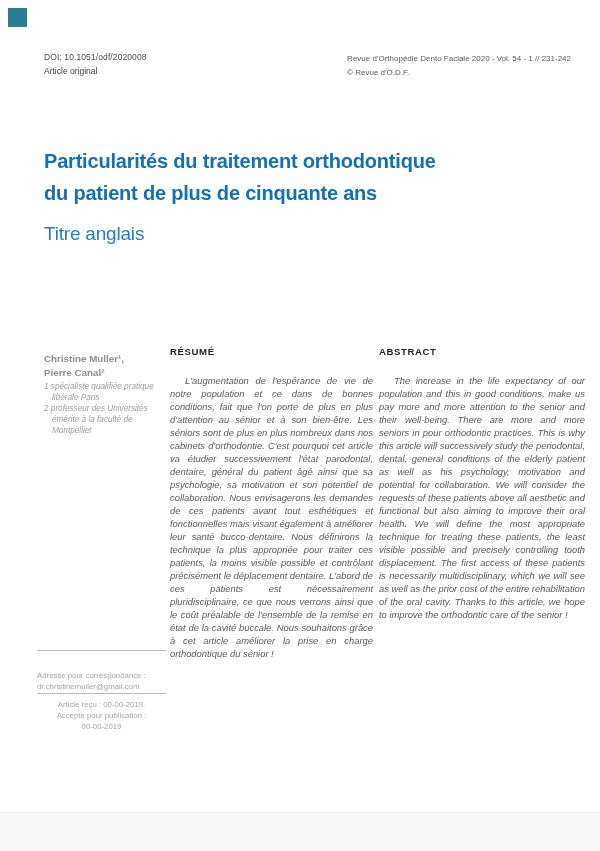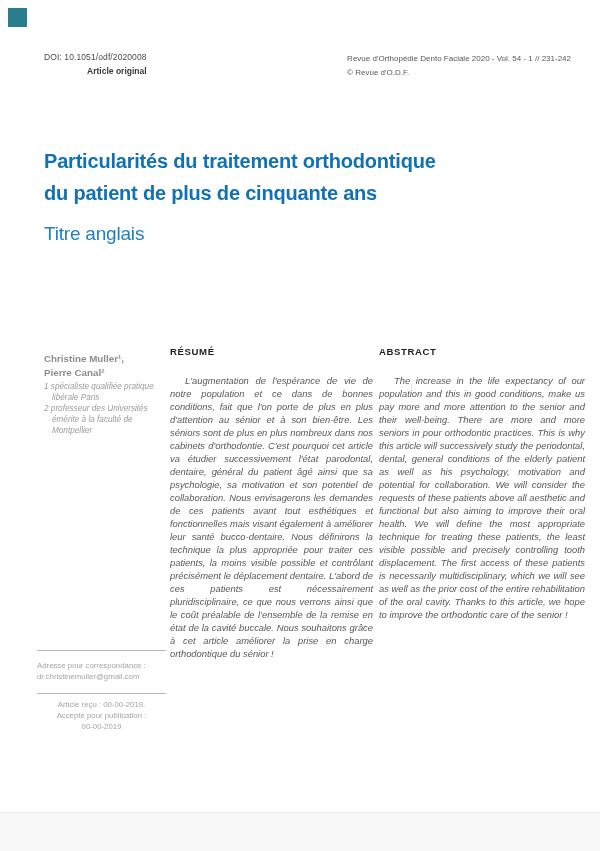--- a/index.html
+++ b/index.html
@@ -10,21 +10,21 @@
     position:relative;
     -webkit-font-smoothing:antialiased;
   }
   .page{position:absolute;inset:0;width:600px;height:851px;background:#ffffff;overflow:hidden;}
 
   .corner-square{position:absolute;left:8px;top:8px;width:19px;height:19px;background:#2a7d8c;}
 
   
   .header-left{position:absolute;left:44px;top:50px;font-size:8.5px;color:#4a4a4c;line-height:14px;}
   .header-left .doi{letter-spacing:.1px;text-align:right;}
-  .header-left .article-type{font-weight:bold;color:#3a3a3c;text-align:right;}
+  .header-left .article-type{font-weight:normal;color:#3a3a3c;}
   .header-right{position:absolute;right:29px;top:52px;text-align:left;font-size:8px;color:#58585a;line-height:14px;}
 
   
   .main-title{
     position:absolute;left:44px;top:132px;width:520px;
     font-size:20px;font-weight:bold;line-height:32px;
     color:#1171b2;white-space:pre-line;letter-spacing:-.2px;
   }
   .sub-title{
     position:absolute;left:44px;top:207px;
@@ -37,21 +37,21 @@
     font-size:9.8px;font-weight:bold;color:#8d8d90;line-height:13.5px;white-space:pre-line;
   }
   .affiliations{
     position:absolute;left:44px;top:381px;width:124px;
     font-size:8.2px;font-style:italic;color:#9b9b9e;line-height:11px;
   }
   .affiliations .affil{padding-left:8px;text-indent:-8px;}
 
   .correspondence{
     position:absolute;left:37px;top:650px;width:129px;
-    border-top:1px solid #b8b8b8;padding-top:9px;
+    border-top:1px solid #b8b8b8;padding-top:19px;
     font-size:7.8px;color:#a4a4a7;line-height:11px;
   }
   .dates{
     position:absolute;left:37px;top:693px;width:129px;
     border-top:1px solid #b8b8b8;padding-top:5px;
     font-size:7.8px;color:#a4a4a7;line-height:11px;text-align:center;
   }
 
   
   .col{position:absolute;top:346px;}

